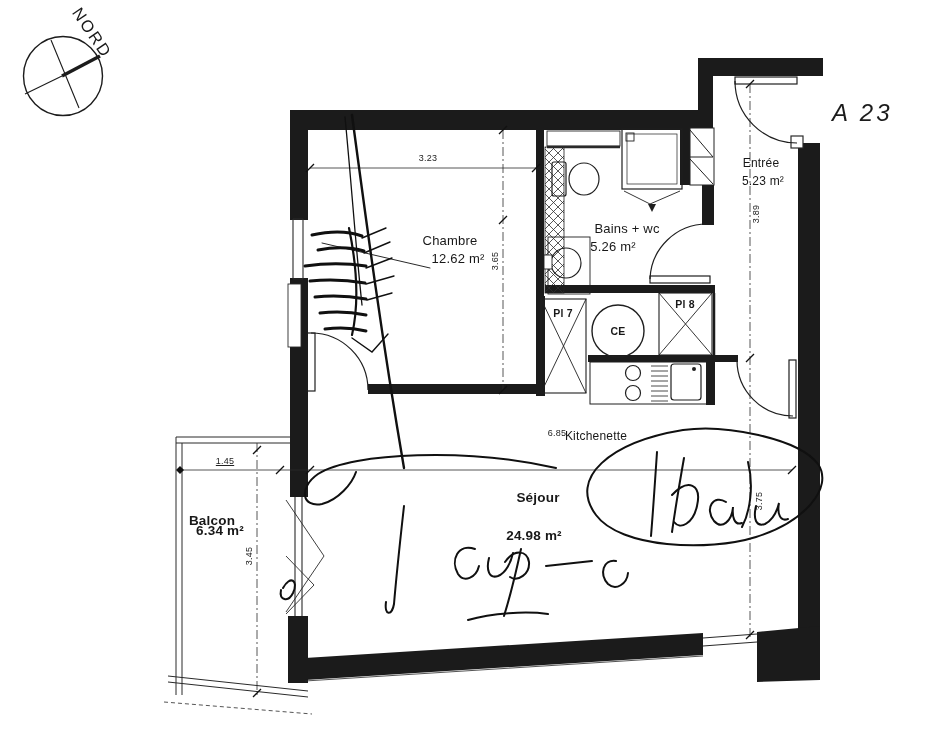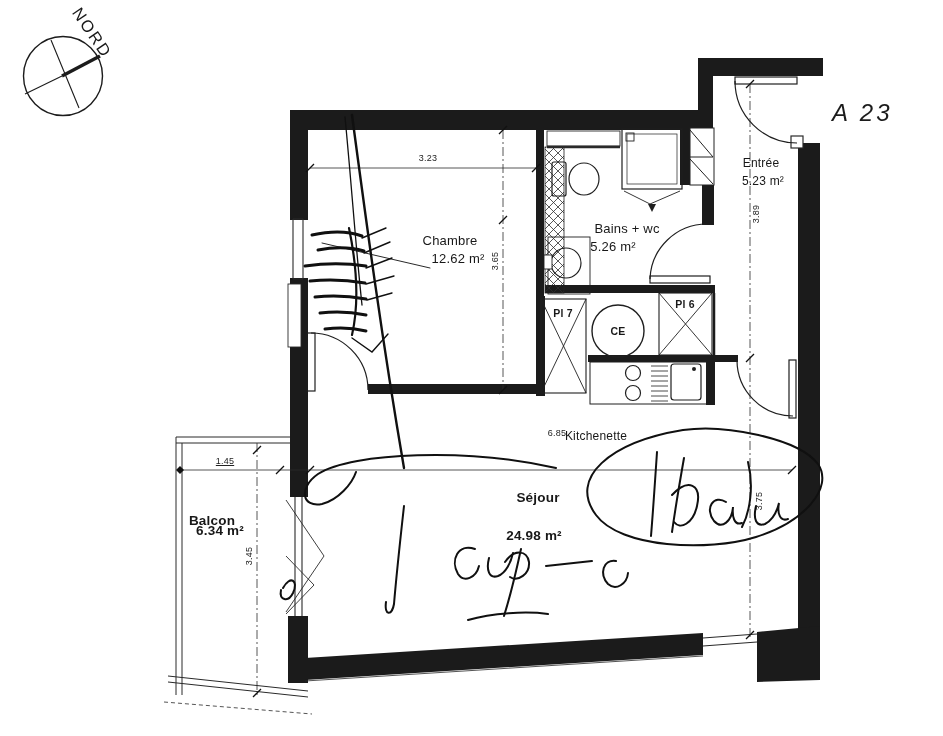--- a/index.html
+++ b/index.html
@@ -220,21 +220,21 @@
 
 <div class="lbl room-b" style="left:538px;top:491px;margin-top:6px;">Séjour</div>
 <div class="lbl room-b" style="left:534px;top:511px;margin-top:24px;">24.98 m²</div>
 
 <div class="lbl room-b" style="left:212px;top:520px;">Balcon</div>
 <div class="lbl room-b" style="left:220px;top:530px;">6.34 m²</div>
 
 <div class="lbl small" style="left:596px;top:436px;">Kitchenette</div>
 
 <div class="lbl tiny" style="left:563px;top:313px;">Pl 7</div>
-<div class="lbl tiny" style="left:685px;top:304px;">Pl 6</div>
+<div class="lbl tiny" style="left:685px;top:304px;">Pl 8</div>
 <div class="lbl tiny" style="left:618px;top:331px;">CE</div>
 
 <div class="lbl dim" style="left:428px;top:158px;">3.23</div>
 <div class="lbl dim vdim" style="left:495px;top:261px;">3.65</div>
 <div class="lbl dim vdim" style="left:756px;top:214px;">3.89</div>
 <div class="lbl dim" style="left:557px;top:433px;text-align:right;">6.85</div>
 <div class="lbl dim vdim" style="left:759px;top:501px;">3.75</div>
 <div class="lbl dim" style="left:225px;top:461px;text-decoration:underline;">1.45</div>
 <div class="lbl dim vdim" style="left:249px;top:556px;">3.45</div>
 

